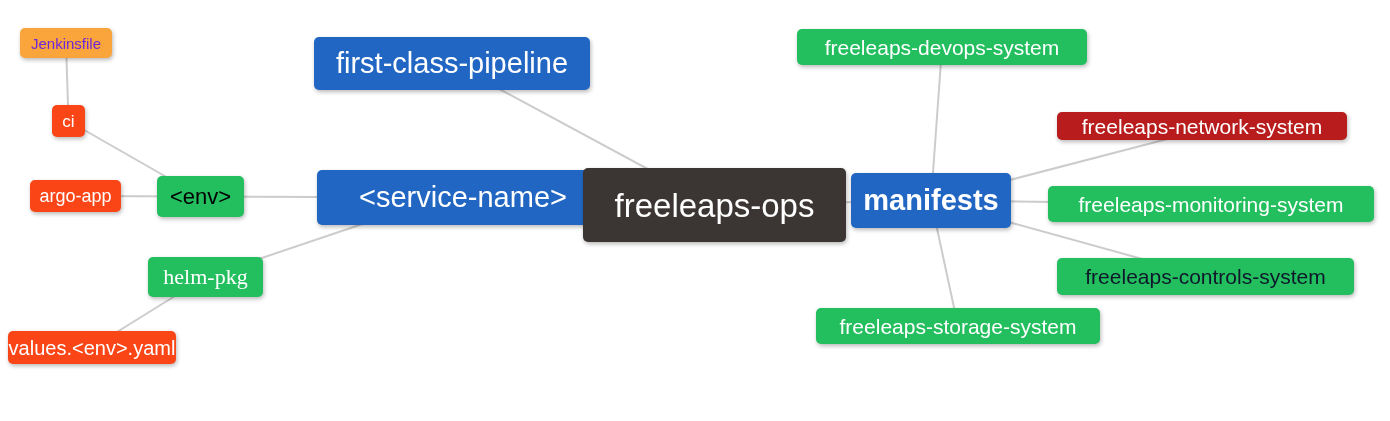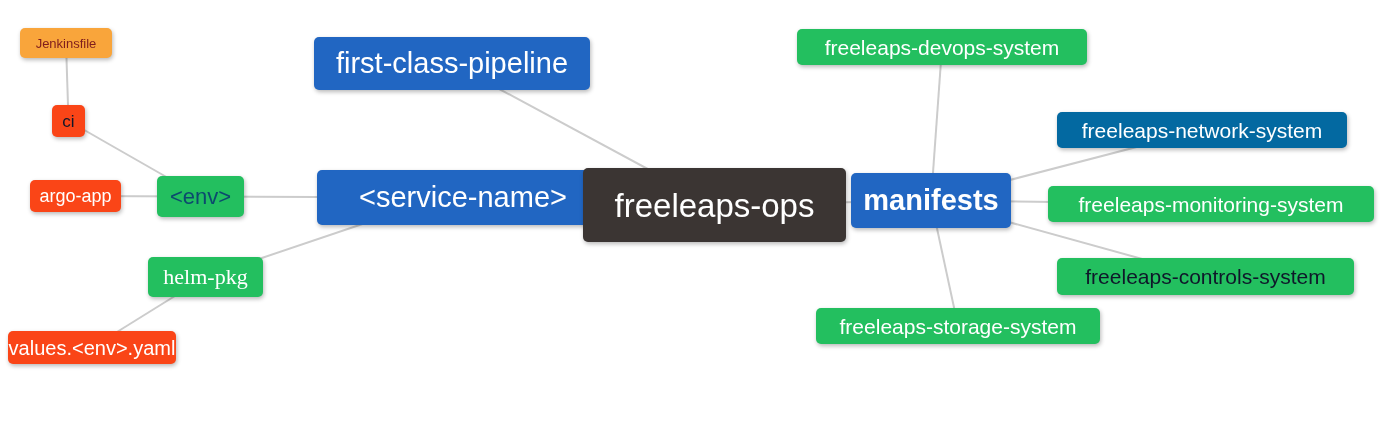--- a/index.html
+++ b/index.html
@@ -49,29 +49,29 @@
       <line x1="452" y1="63.5" x2="714.5" y2="205" stroke="#cccccc" stroke-width="2"></line>
       <line x1="441" y1="197.5" x2="714.5" y2="205" stroke="#cccccc" stroke-width="2"></line>
       <line x1="714.5" y1="205" x2="931" y2="200.5" stroke="#cccccc" stroke-width="2"></line>
       <line x1="931" y1="200.5" x2="942" y2="47" stroke="#cccccc" stroke-width="2"></line>
       <line x1="931" y1="200.5" x2="1202" y2="130" stroke="#cccccc" stroke-width="2"></line>
       <line x1="931" y1="200.5" x2="1211" y2="204" stroke="#cccccc" stroke-width="2"></line>
       <line x1="931" y1="200.5" x2="1205.5" y2="276.5" stroke="#cccccc" stroke-width="2"></line>
       <line x1="931" y1="200.5" x2="958" y2="326" stroke="#cccccc" stroke-width="2"></line>
     </svg>
   <div id="node-layer">
-      <div class="node" style="left: 20px; top: 28px; width: 92px; height: 30px; font-size: 13px; background: rgb(249, 165, 59); color: #7f1d1d;">Jenkinsfile</div>
-      <div class="node" style="left: 52px; top: 105px; width: 33px; height: 32px; font-size: 17px; background: rgb(250, 69, 23); color: #0f172a;">ci</div>
+      <div class="node" style="left: 20px; top: 28px; width: 92px; height: 30px; font-size: 15px; background: rgb(249, 165, 59); color: #6d28d9;">Jenkinsfile</div>
+      <div class="node" style="left: 52px; top: 105px; width: 33px; height: 32px; font-size: 17px; background: rgb(250, 69, 23); color: #ffffff;">ci</div>
       <div class="node" style="left: 30px; top: 180px; width: 91px; height: 32px; font-size: 18px; background: rgb(250, 69, 23); color: rgb(255, 255, 255);">argo-app</div>
-      <div class="node" style="left: 157px; top: 176px; width: 87px; height: 41px; font-size: 22px; background: rgb(35, 191, 95); color: #0c4a6e;">&lt;env&gt;</div>
+      <div class="node" style="left: 157px; top: 176px; width: 87px; height: 41px; font-size: 22px; background: rgb(35, 191, 95); color: #000000;">&lt;env&gt;</div>
       <div class="node" style="left: 314px; top: 37px; width: 276px; height: 53px; font-size: 29px; background: rgb(33, 102, 194); color: rgb(255, 255, 255);">first-class-pipeline</div>
       <div class="node" style="left: 317px; top: 170px; width: 292px; height: 55px; font-size: 29px; background: rgb(33, 102, 194); color: rgb(255, 255, 255);">&lt;service-name&gt;</div>
       <div class="node" style="left: 583px; top: 168px; width: 263px; height: 74px; font-size: 33px; background: rgb(59, 53, 51); color: rgb(255, 255, 255);">freeleaps-ops</div>
       <div class="node" style="left: 851px; top: 173px; width: 160px; height: 55px; font-size: 29px; background: rgb(33, 102, 194); color: rgb(255, 255, 255); font-weight: bold;">manifests</div>
       <div class="node" style="left: 797px; top: 29px; width: 290px; height: 36px; font-size: 21px; background: rgb(35, 191, 95); color: rgb(255, 255, 255);">freeleaps-devops-system</div>
-      <div class="node" style="left: 1057px; top: 112px; width: 290px; height: 36px; font-size: 21px; background: #0369a1; color: rgb(255, 255, 255);">freeleaps-network-system</div>
+      <div class="node" style="left: 1057px; top: 112px; width: 290px; height: 28px; font-size: 21px; background: #b91c1c; color: rgb(255, 255, 255);">freeleaps-network-system</div>
       <div class="node" style="left: 1048px; top: 186px; width: 326px; height: 36px; font-size: 21px; background: rgb(35, 191, 95); color: rgb(255, 255, 255);">freeleaps-monitoring-system</div>
       <div class="node" style="left: 1057px; top: 258px; width: 297px; height: 37px; font-size: 21px; background: rgb(35, 191, 95); color: #0f172a;">freeleaps-controls-system</div>
       <div class="node" style="left: 816px; top: 308px; width: 284px; height: 36px; font-size: 21px; background: rgb(35, 191, 95); color: rgb(255, 255, 255);">freeleaps-storage-system</div>
       <div class="node" style="left: 148px; top: 257px; width: 115px; height: 40px; font-size: 22px; background: rgb(35, 191, 95); color: rgb(255, 255, 255); font-family: Liberation Serif, serif;">helm-pkg</div>
       <div class="node" style="left: 8px; top: 331px; width: 168px; height: 33px; font-size: 20px; background: rgb(250, 69, 23); color: rgb(255, 255, 255);">values.&lt;env&gt;.yaml</div>
     </div>
 </div>
 
 </body></html>

